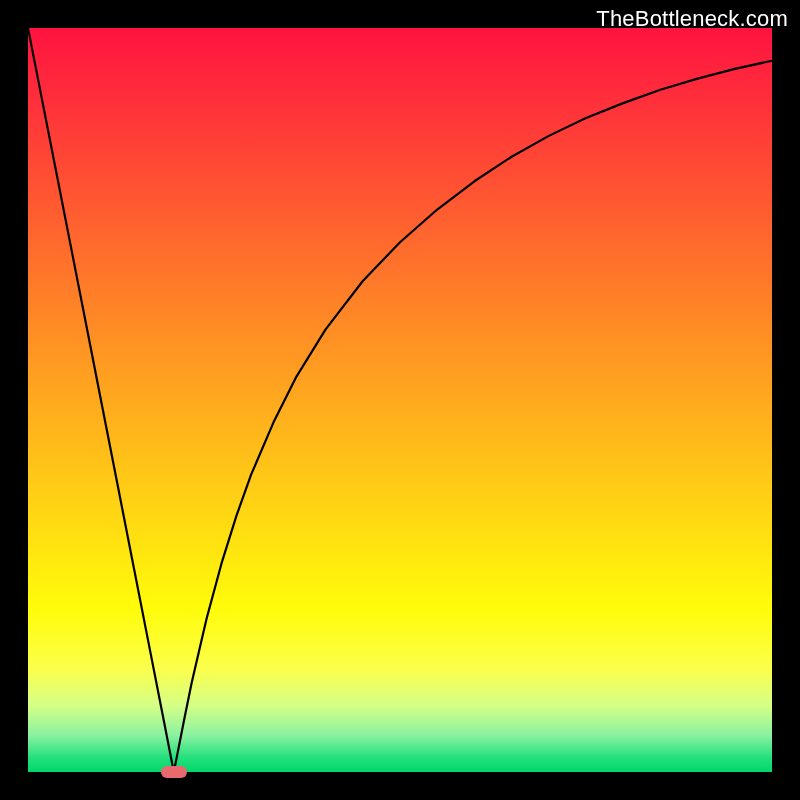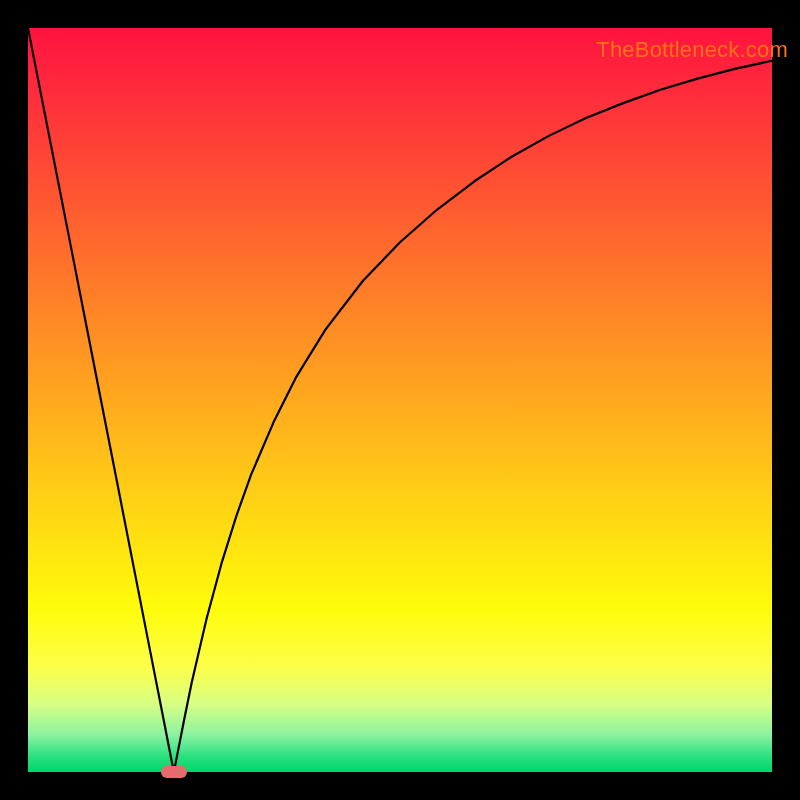--- a/index.html
+++ b/index.html
@@ -36,26 +36,25 @@
       #d6ff86 91%,
       #8cf2a0 95%,
       #26e07e 98%,
       #00d769 100%
     );
   }
   .watermark {
     position: absolute;
     top: 6px;
     right: 12px;
-    color: #f97316;
+    color: #ffffff;
     font-size: 22px;
     font-weight: 500;
     letter-spacing: 0.2px;
     user-select: none;
-    margin-top: 31px;
   }
   .marker {
     position: absolute;
     width: 26px;
     height: 12px;
     border-radius: 6px;
     transform: translate(-50%, -50%);
   }
   svg.curve {
     position: absolute;

